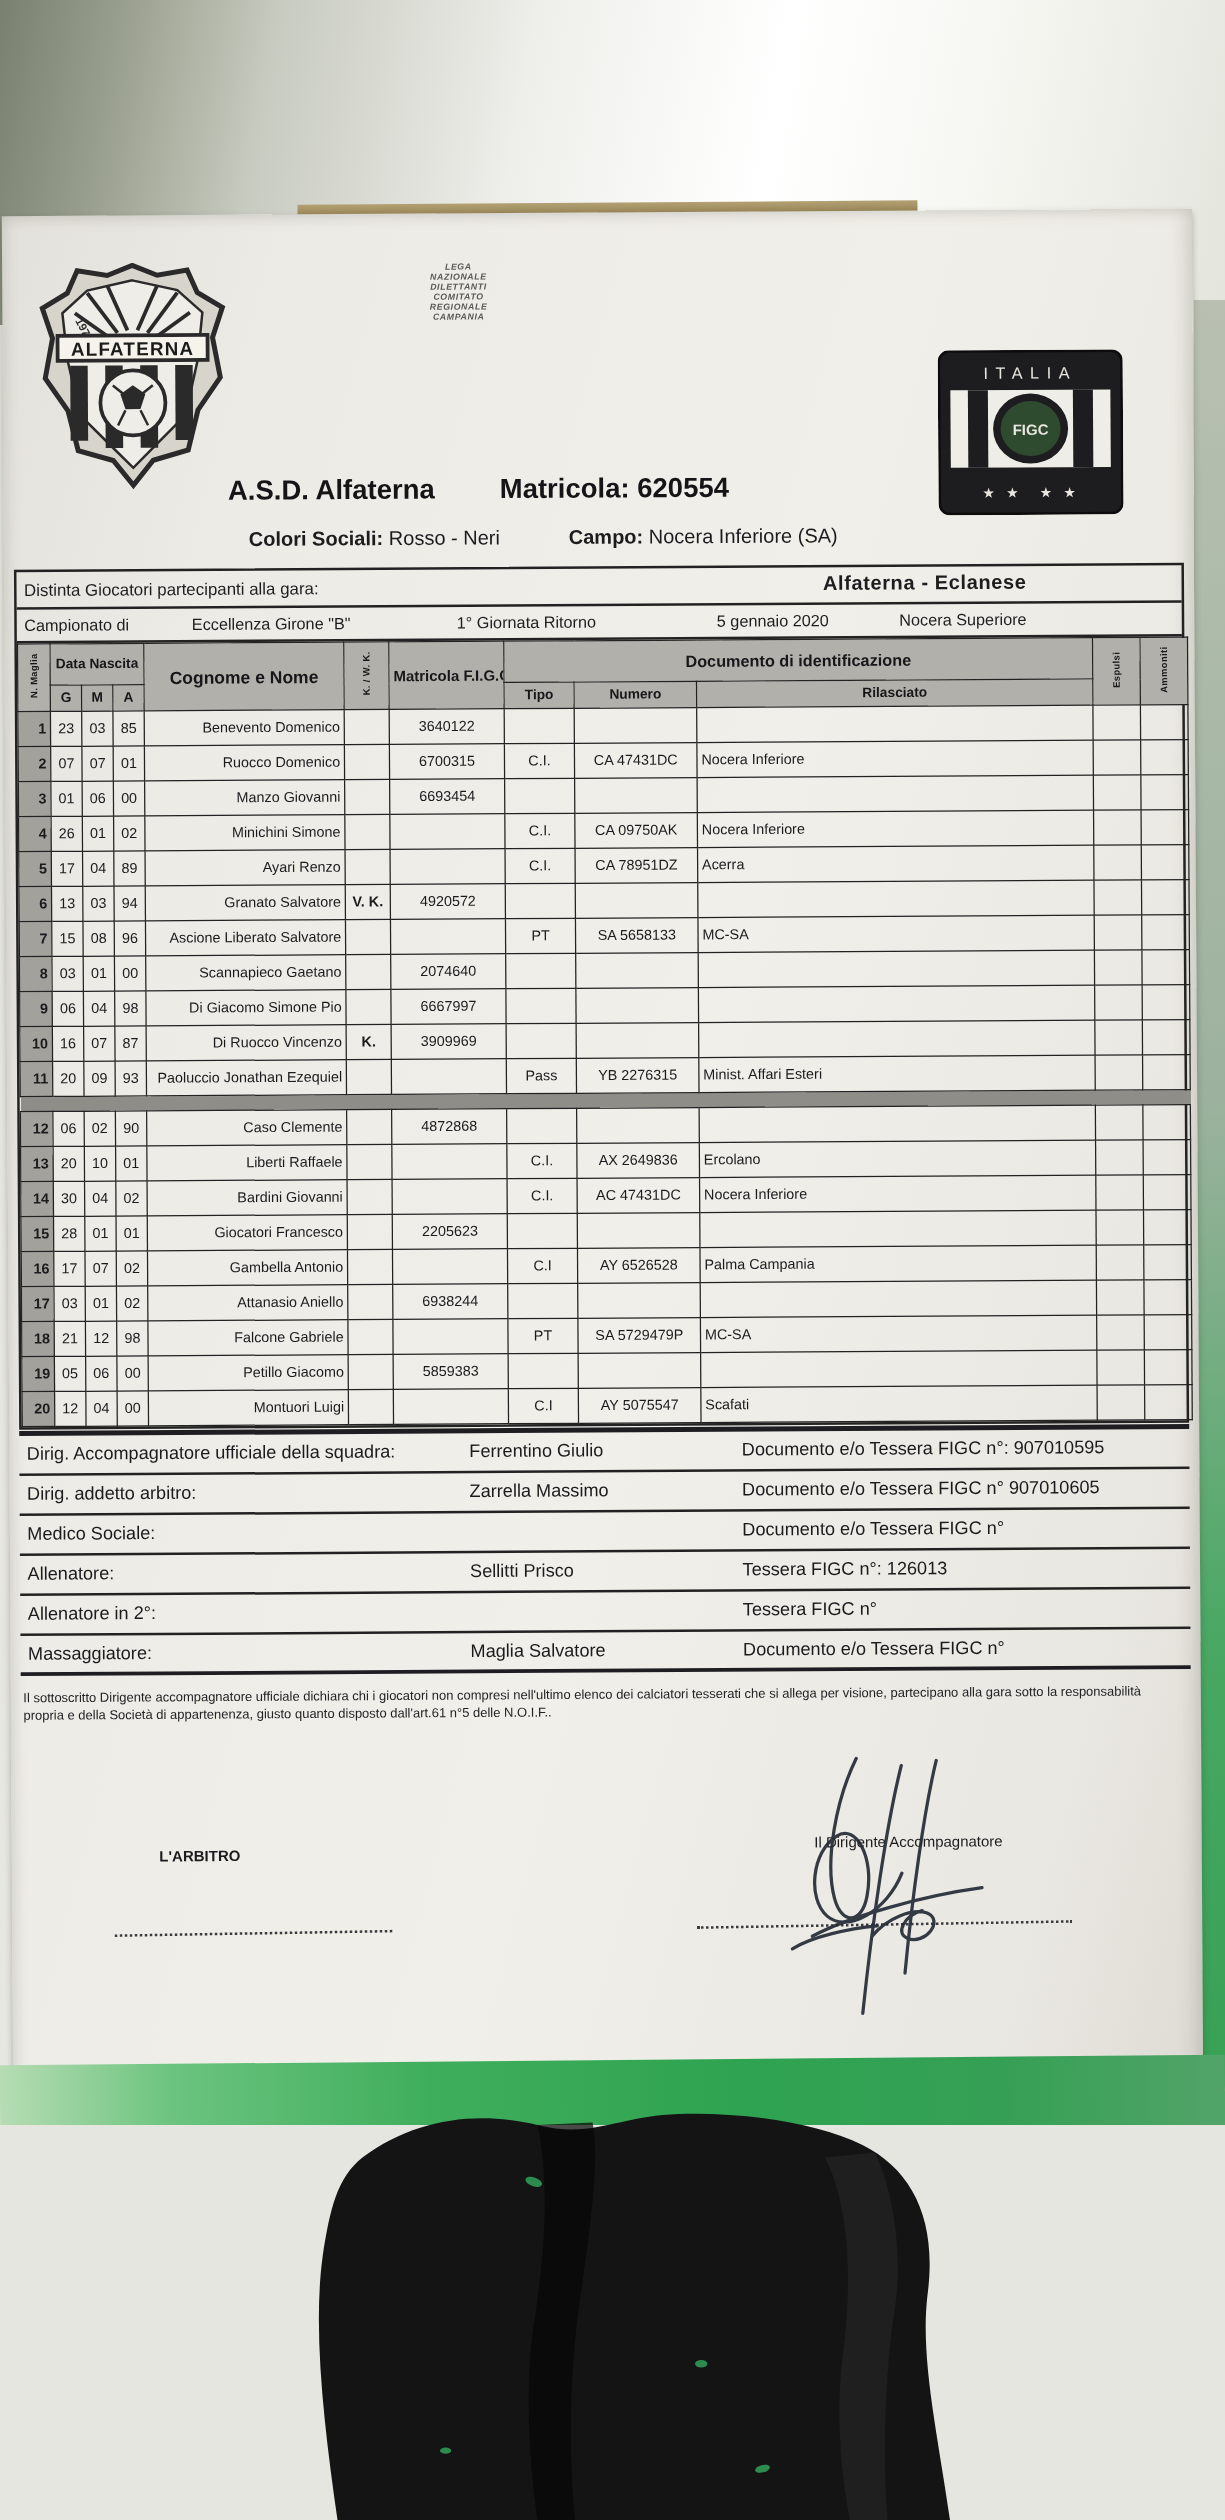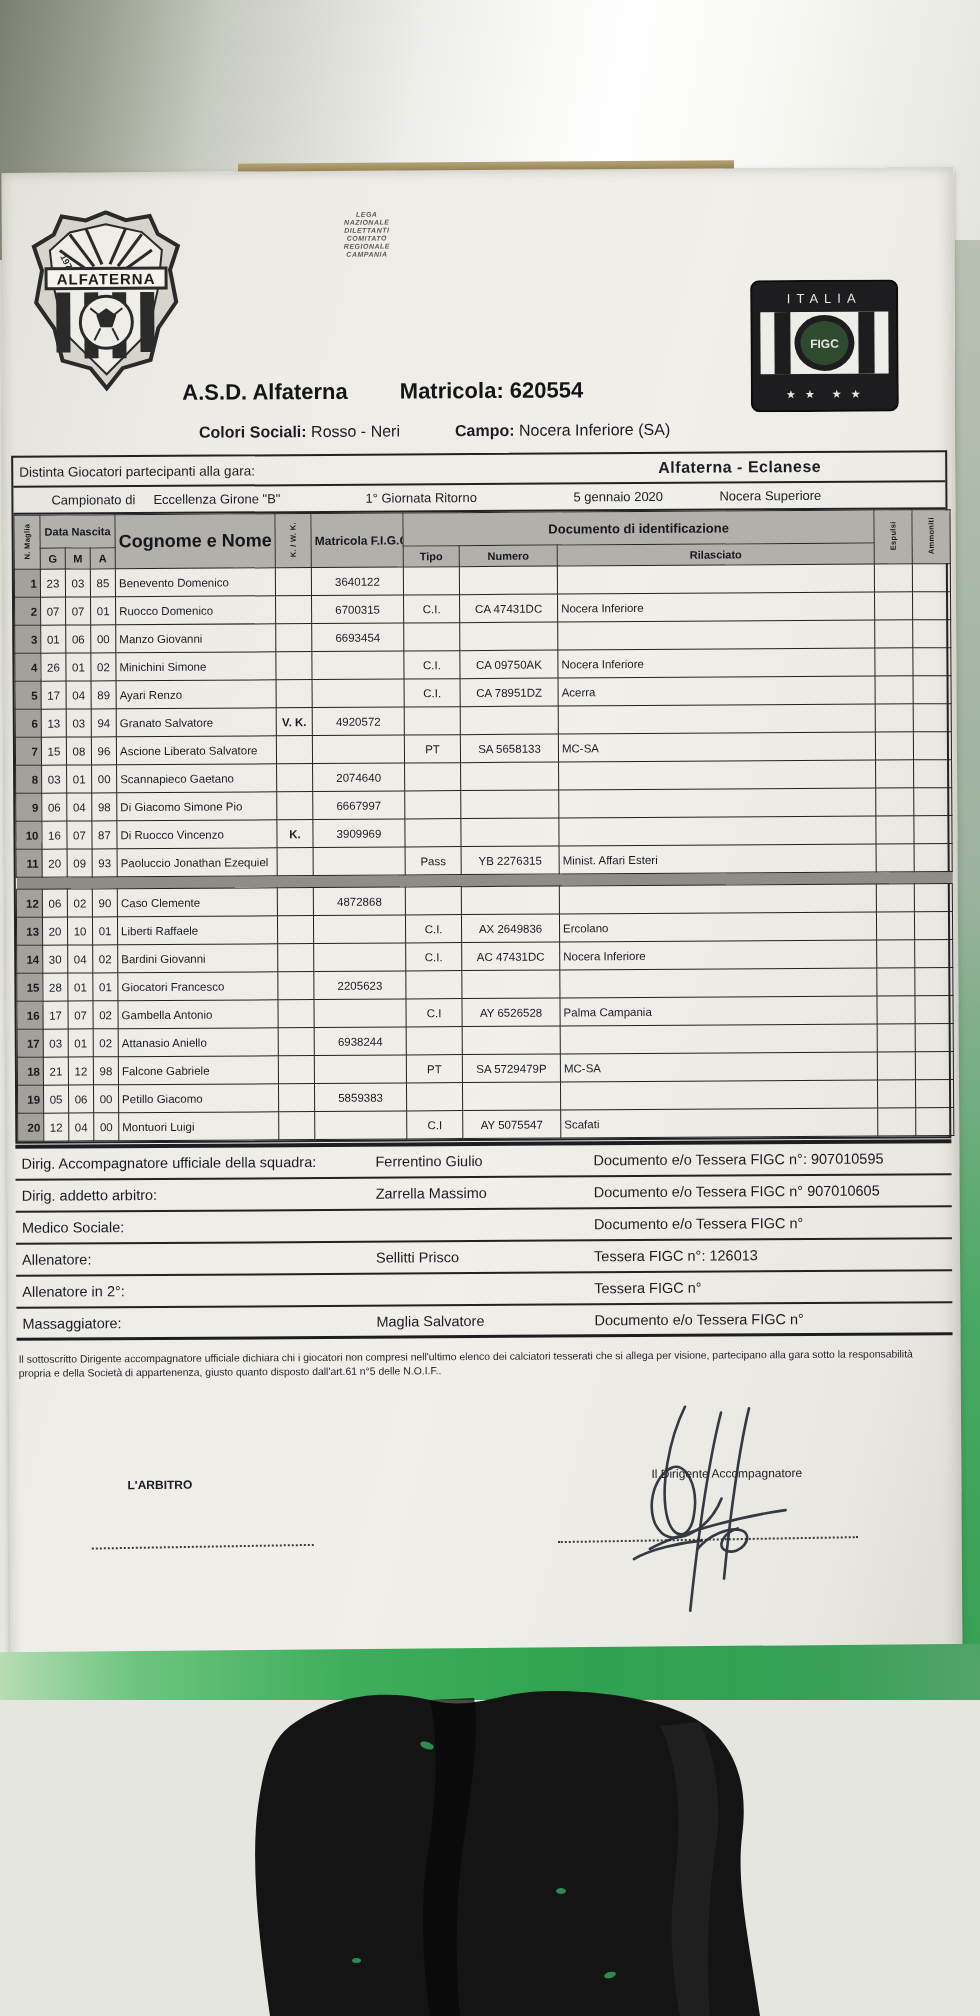--- a/index.html
+++ b/index.html
@@ -39,37 +39,37 @@
   .colori-line b{font-weight:bold;}
   .cl-colori{position:absolute;left:196px;top:0;}
   .cl-campo{position:absolute;left:452px;top:0;}
 
   
   .form{position:absolute;left:8px;top:283px;width:936px;border:2px solid #222;background:transparent;}
   .row-distinta{position:relative;height:30px;border-bottom:2px solid #222;font-size:13.5px;display:flex;align-items:center;padding:0 6px;}
   .row-distinta .teams{font-size:16px;font-weight:bold;margin-left:auto;margin-right:118px;letter-spacing:.5px;}
   .row-campionato{position:relative;height:27px;border-bottom:2px solid #222;font-size:13px;}
   .row-campionato span{position:absolute;top:5px;white-space:nowrap;}
-  .rc-label{left:6px;margin-left:32px;}
+  .rc-label{left:6px;}
   .rc-camp{left:140px;}
   .rc-giornata{left:352px;}
   .rc-date{left:560px;}
   .rc-place{left:706px;}
 
   table.players{width:100%;border-collapse:collapse;table-layout:fixed;}
   table.players th,table.players td{border:1px solid #222;padding:0 3px;overflow:hidden;white-space:nowrap;}
   table.players thead th{background:#b2b0ab;font-size:11px;font-weight:bold;color:#17171a;}
   th.hdr-main{height:33px;}
   th.hdr-sub{height:21px;font-size:12px;}
   .vert{writing-mode:vertical-rl;transform:rotate(180deg);font-size:7.5px;font-weight:bold;letter-spacing:.3px;display:inline-block;max-height:50px;}
   td.c-num{background:#a3a19c;font-weight:bold;text-align:right;font-size:12.5px;color:#131316;}
   tr.prow{height:28px;}
   tr.prow td{font-size:11.5px;color:#1b1b1e;}
   td.c-d{text-align:center;}
-  td.c-name{text-align:left;padding-left:4px;}
+  td.c-name{text-align:right;padding-left:4px;}
   td.c-kwk{text-align:center;font-weight:bold;font-size:10.5px;}
   td.c-matr{text-align:center;border-radius:14px;}
   td.c-tipo{text-align:center;}
   td.c-numero{text-align:center;margin-top:24px;}
   td.c-ril{text-align:left;padding-left:4px;}
   tr.sep{height:12px;}
   tr.sep td{background:#8f8d88;border-left:none;border-right:none;padding:0;}
 
   
   .officials{position:absolute;left:8px;top:972px;width:936px;border-top:4px solid #1e1e22;}
@@ -190,21 +190,21 @@
             <col style="width:56px">
           <col style="width:98px">
             <col style="width:317px">
             <col style="width:38px">
             <col style="width:38px">
         </colgroup>
         <thead>
           <tr>
             <th rowspan="2" class="hdr-main"><span class="vert">N. Maglia</span></th>
             <th colspan="3" class="hdr-main">Data Nascita</th>
-            <th rowspan="2" class="hdr-main" style="font-size:18px">Cognome e Nome</th>
+            <th rowspan="2" class="hdr-main" style="font-size:14px">Cognome e Nome</th>
             <th rowspan="2" class="hdr-main"><span class="vert">K. / W. K.</span></th>
             <th rowspan="2" class="hdr-main" style="font-size:12px">Matricola F.I.G.C.</th>
             <th colspan="3" class="hdr-main" style="font-size:13px">Documento di identificazione</th>
             <th rowspan="2" class="hdr-main"><span class="vert">Espulsi</span></th>
             <th rowspan="2" class="hdr-main"><span class="vert">Ammoniti</span></th>
           </tr>
           <tr>
             <th class="hdr-sub">G</th>
             <th class="hdr-sub">M</th>
             <th class="hdr-sub">A</th>

